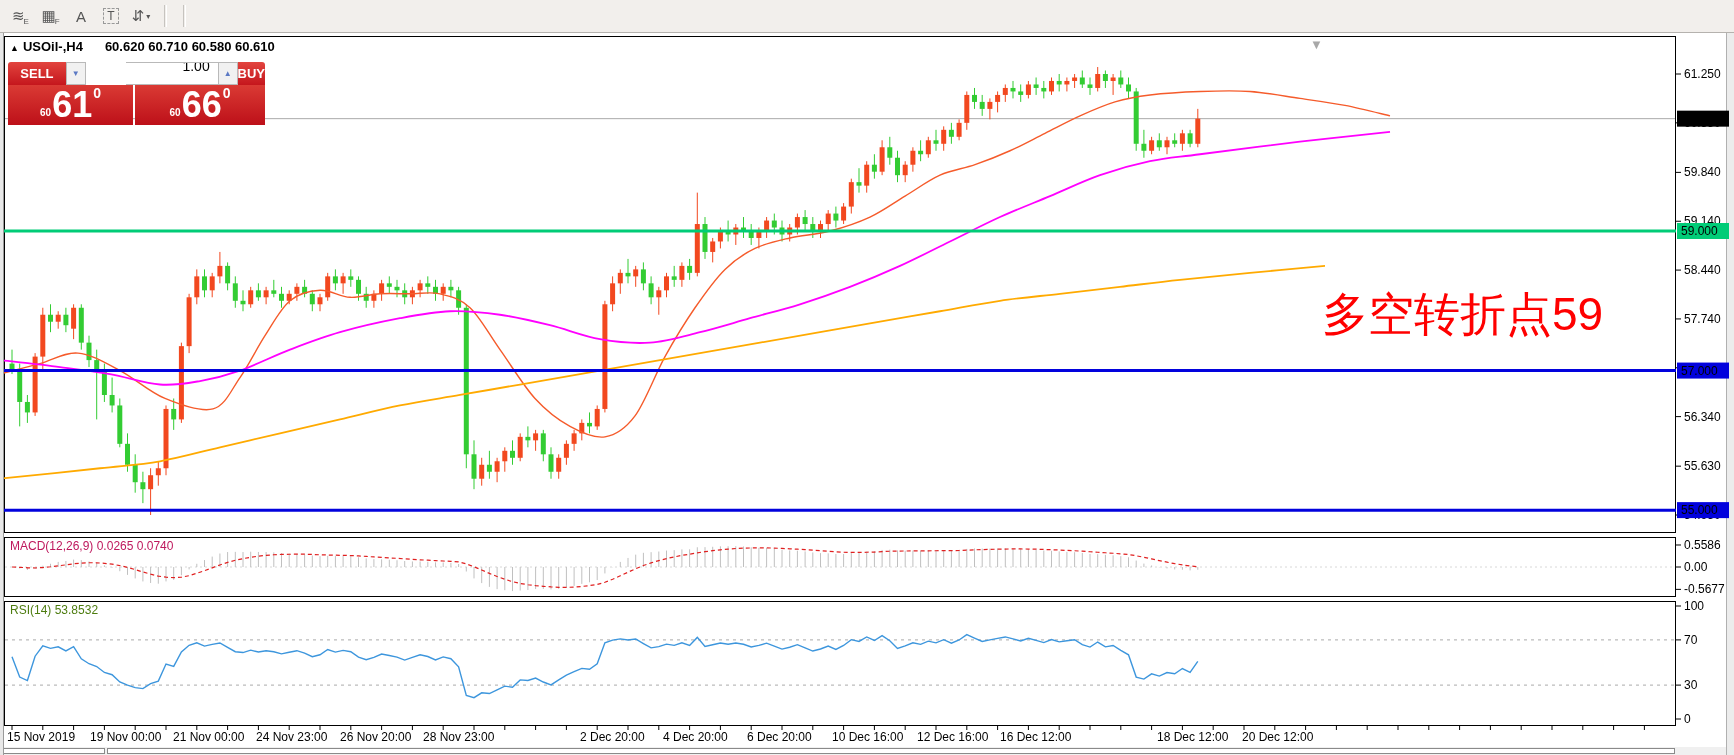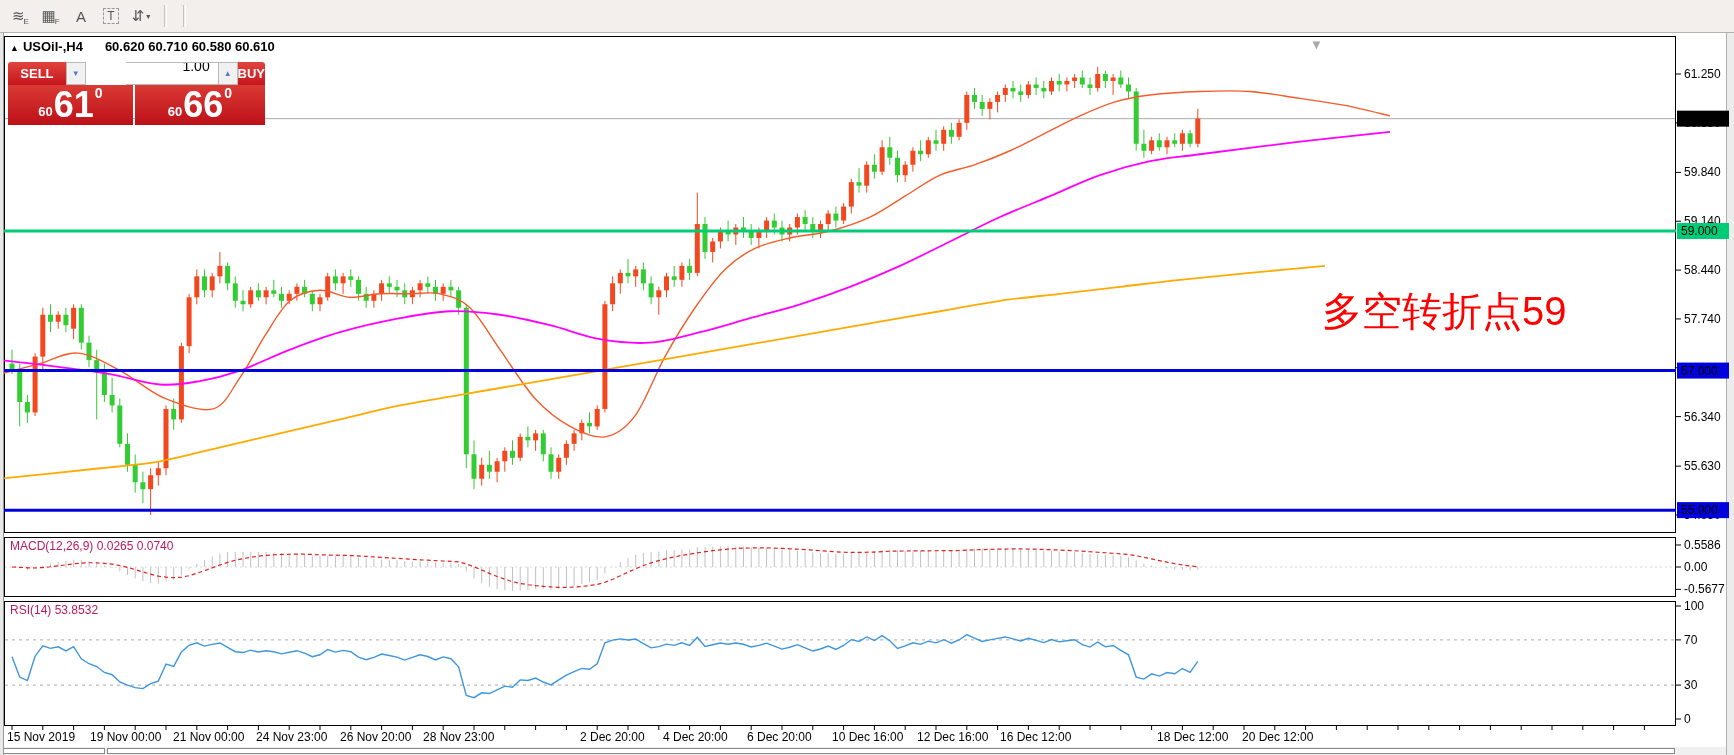--- a/index.html
+++ b/index.html
@@ -36,29 +36,29 @@
   .buy-btn{flex:1;border-radius:0 3px 0 0;}
   .spin{width:21px;background:#f1f1f1;border:1px solid #b9b9b9;display:flex;align-items:center;
         justify-content:center;font-size:8px;color:#5b79c4;cursor:pointer;}
   .vol-input{width:84px;border:1px solid #b9b9b9;border-left:none;border-right:none;
         text-align:right;padding:0 8px 16px 0;font-size:14px;font-family:"Liberation Sans",sans-serif;outline:none;margin-left:40px;}
   .tp-row2{display:flex;height:40px;}
   .price-block{background:linear-gradient(#da3a34,#bd1019);color:#fff;display:flex;
         align-items:flex-end;justify-content:center;padding-bottom:4px;cursor:pointer;}
   .price-block.sell{width:125px;margin-right:2px;}
   .price-block.buy{width:130px;}
-  .pb-small{font-size:13px;font-weight:bold;line-height:1;margin:0 1px 3px 0;}
+  .pb-small{font-size:10px;font-weight:bold;line-height:1;margin:0 1px 3px 0;}
   .pb-big{font-size:36px;font-weight:bold;line-height:0.85;}
   .pb-sup{font-size:14px;font-weight:bold;position:relative;top:-20px;margin-left:1px;}
   
   .shift-marker{position:absolute;left:1310px;top:37px;z-index:3;color:#a8a8a8;font-size:13px;}
-  .annotation{position:absolute;left:1322px;top:284px;z-index:3;color:#ff0000;font-size:40px;
+  .annotation{position:absolute;left:1322px;top:284px;z-index:3;color:#ff0000;font-size:46px;
               white-space:nowrap;}
   .macd-label{position:absolute;left:10px;top:539px;z-index:3;font-size:12px;color:#be185d;}
-  .rsi-label{position:absolute;left:10px;top:603px;z-index:3;font-size:12px;color:#be185d;}
+  .rsi-label{position:absolute;left:10px;top:603px;z-index:3;font-size:12px;color:#4d7c0f;}
 </style>
 </head>
 <body>
 
 <svg id="plot" width="1734" height="755">
     <rect x="1726" y="32" width="8" height="723" fill="#ececec"></rect>
     <line x1="1726.5" y1="32" x2="1726.5" y2="755" stroke="#b0b0b0"></line>
     <rect x="4.5" y="36.5" width="1671" height="496" fill="#ffffff" stroke="#000"></rect>
     <rect x="4.5" y="537.5" width="1671" height="59" fill="#ffffff" stroke="#000"></rect>
     <rect x="4.5" y="601.5" width="1671" height="124" fill="#ffffff" stroke="#000"></rect>

